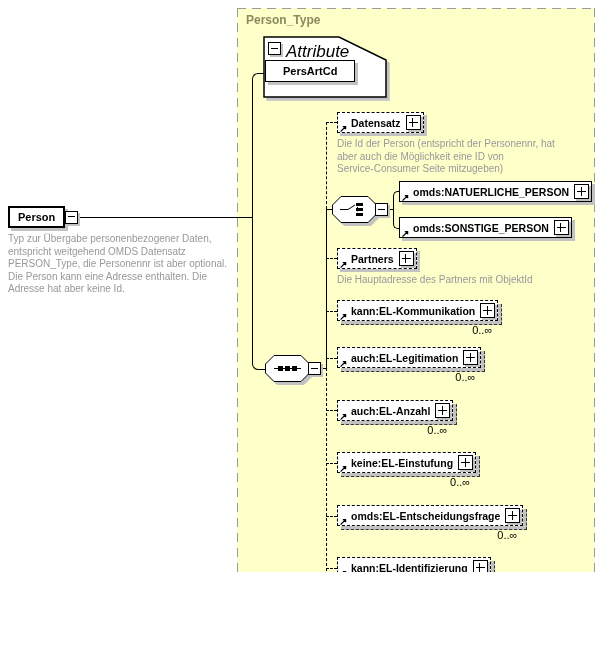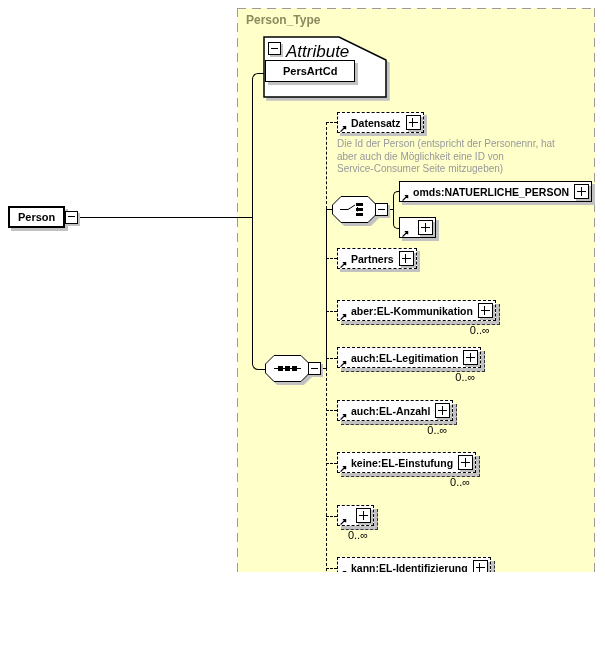--- a/index.html
+++ b/index.html
@@ -105,20 +105,25 @@
   <div class="hline dash" style="left:326px;top:621px;width:11px;"></div>
 
   <div class="hline" style="left:388px;top:209px;width:6px;"></div>
   <div class="corner-tl" style="left:393px;top:191px;width:7px;height:19px;border-top-left-radius:5px;"></div>
   <div class="corner-bl" style="left:393px;top:209px;width:7px;height:19px;border-bottom-left-radius:5px;"></div>
 
   <div class="root-node">
     <div class="root-box">Person</div>
     <span class="minusbox"></span>
   </div>
+  <div class="desc" style="left:8px;top:233px;width:238px;">Typ zur Übergabe personenbezogener Daten,
+entspricht weitgehend OMDS Datensatz
+PERSON_Type, die Personennr ist aber optional.
+Die Person kann eine Adresse enthalten. Die
+Adresse hat aber keine Id.</div>
 
   <div class="attr-group">
     <svg class="tab" width="124" height="62">
       <polygon points="1,1 76,1 123,24 123,61 1,61" fill="#ffffff" stroke="#000000" stroke-width="1.5"></polygon>
     </svg>
     <span class="minusbox attr-minus"></span>
     <span class="attr-label">Attribute</span>
     <div class="attr-el">PersArtCd</div>
   </div>
 
@@ -171,42 +176,44 @@
       <span class="expand">
           <i class="bh"></i>
           <i class="bv"></i>
         </span>
     </div>
   </div>
 
   <div class="node-wrap" style="left:399px;top:217px;">
     <div class="el">
       <span class="ref-arrow">↗</span>
+      <span>omds:SONSTIGE_PERSON</span>
       <span class="expand">
           <i class="bh"></i>
           <i class="bv"></i>
         </span>
     </div>
   </div>
 
   <div class="node-wrap" style="left:337px;top:248px;">
     <div class="el dashed">
       <span class="ref-arrow">↗</span>
       <span>Partners</span>
       <span class="expand">
           <i class="bh"></i>
           <i class="bv"></i>
         </span>
     </div>
   </div>
+  <div class="desc" style="left:337px;top:274px;width:256px;">Die Hauptadresse des Partners mit ObjektId</div>
 
   <div class="node-wrap" style="left:337px;top:300px;">
     <div class="el dashed stacked">
       <span class="ref-arrow">↗</span>
-      <span>aber:EL-Kommunikation</span>
+      <span>kann:EL-Kommunikation</span>
       <span class="expand">
           <i class="bh"></i>
           <i class="bv"></i>
         </span>
     </div>
     <span class="occ">0..∞</span>
   </div>
 
   <div class="node-wrap" style="left:337px;top:347px;">
     <div class="el dashed stacked">
@@ -240,20 +247,21 @@
           <i class="bh"></i>
           <i class="bv"></i>
         </span>
     </div>
     <span class="occ">0..∞</span>
   </div>
 
   <div class="node-wrap" style="left:337px;top:505px;">
     <div class="el dashed stacked">
       <span class="ref-arrow">↗</span>
+      <span>omds:EL-Entscheidungsfrage</span>
       <span class="expand">
           <i class="bh"></i>
           <i class="bv"></i>
         </span>
     </div>
     <span class="occ">0..∞</span>
   </div>
 
   <div class="node-wrap" style="left:337px;top:557px;">
     <div class="el dashed stacked">

